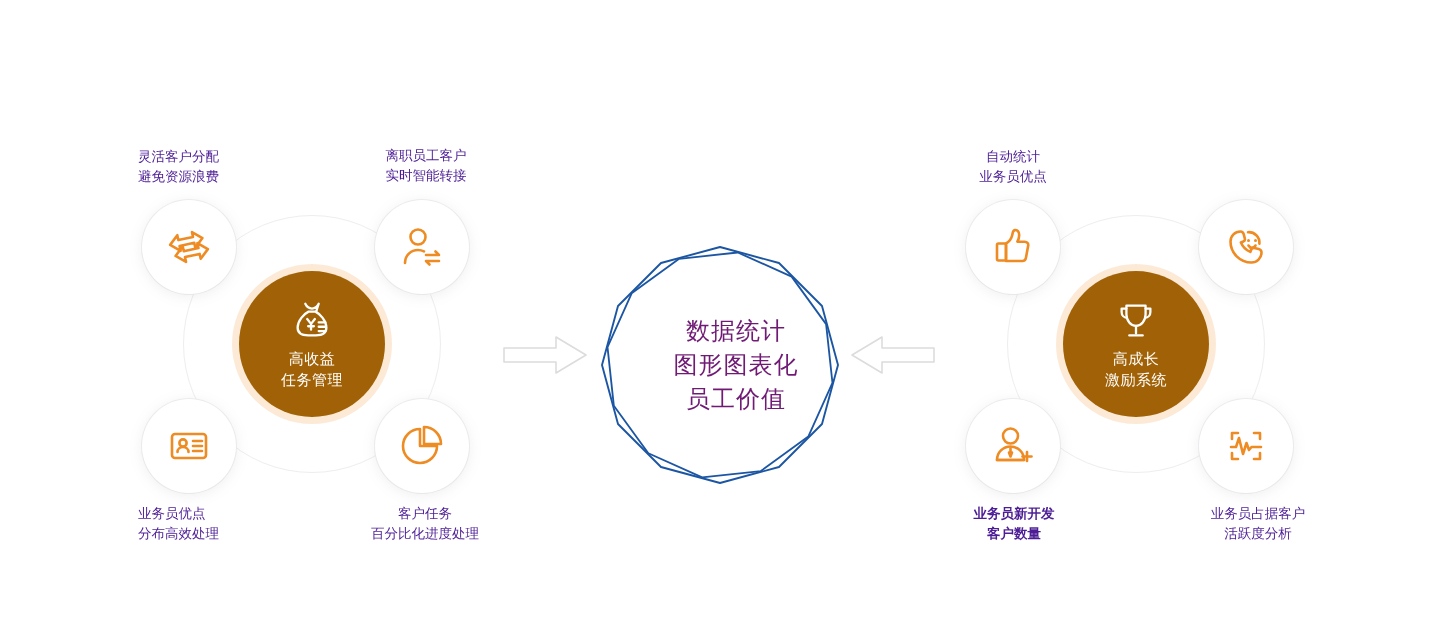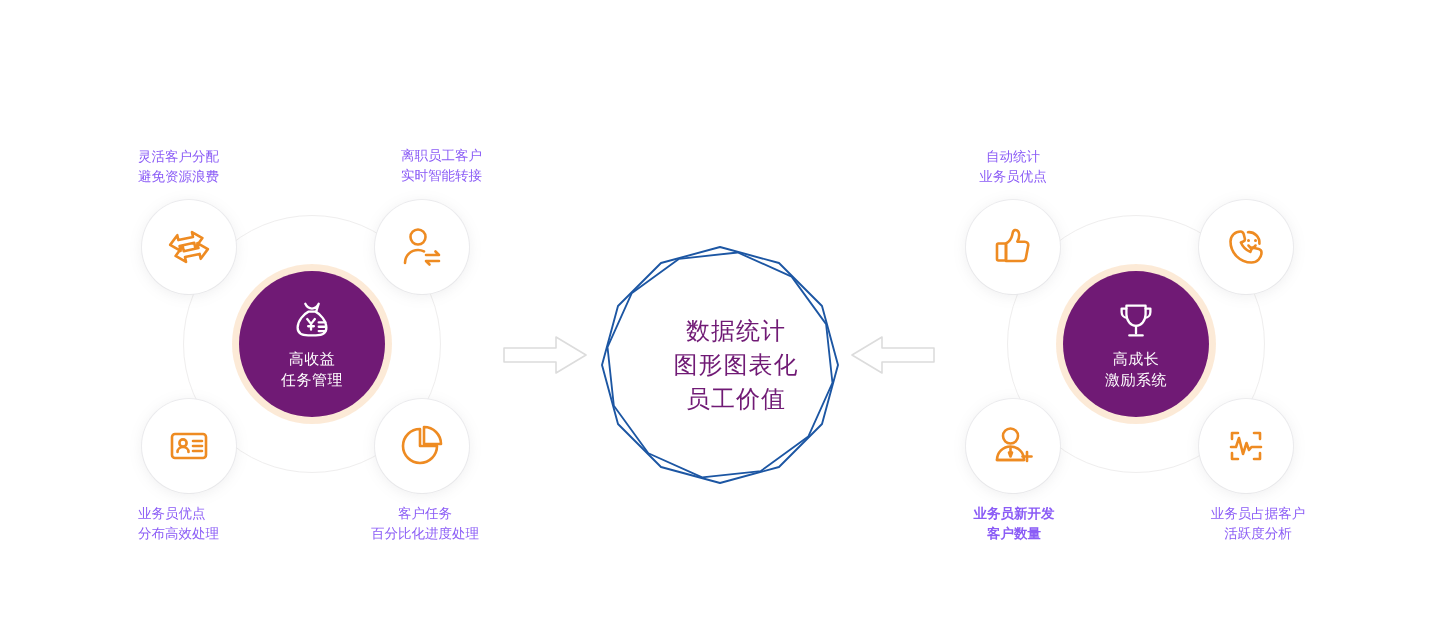--- a/index.html
+++ b/index.html
@@ -49,21 +49,21 @@
   
   .hub {
     position: absolute;
     left: 50%;
     top: 50%;
     width: 146px;
     height: 146px;
     margin-left: -73px;
     margin-top: -73px;
     border-radius: 50%;
-    background: #701a75;
+    background: #a16207;
     box-shadow: 0 0 0 7px rgba(238,139,34,0.18);
     display: flex;
     flex-direction: column;
     align-items: center;
     justify-content: center;
     z-index: 4;
   }
   .hub-icon {
     width: 46px;
     height: 46px;
@@ -97,26 +97,26 @@
   .sat.tl { left: 0px;   top: 26px;  }
   .sat.tr { left: 233px; top: 26px;  }
   .sat.bl { left: 0px;   top: 225px; }
   .sat.br { left: 233px; top: 225px; }
 
   
   .cap {
     position: absolute;
     font-size: 13.5px;
     line-height: 20px;
-    color: #8b5cf6;
+    color: #4c1d95;
     white-space: pre-line;
     z-index: 5;
   }
   .cap.tl { left: -4px;  top: -27px; width: 104px; text-align: left;   }
-  .cap.tr { left: 228px; top: -28px; width: 112px; text-align: right;   }
+  .cap.tr { left: 228px; top: -28px; width: 112px; text-align: center;   }
   .cap.bl { left: -4px;  top: 330px; width: 104px; text-align: left;   }
   .cap.br { left: 222px; top: 330px; width: 122px; text-align: center; }
 
   .cluster.right .cap.tl { left: 0px;   width: 94px;  text-align: center; }
   .cluster.right .cap.tr { left: 228px; width: 112px; text-align: left;   }
   .cluster.right .cap.bl { left: -2px;  width: 100px; text-align: center; font-weight: bold; }
   .cluster.right .cap.br { left: 232px; width: 120px; text-align: center; }
 
   
   #center {

